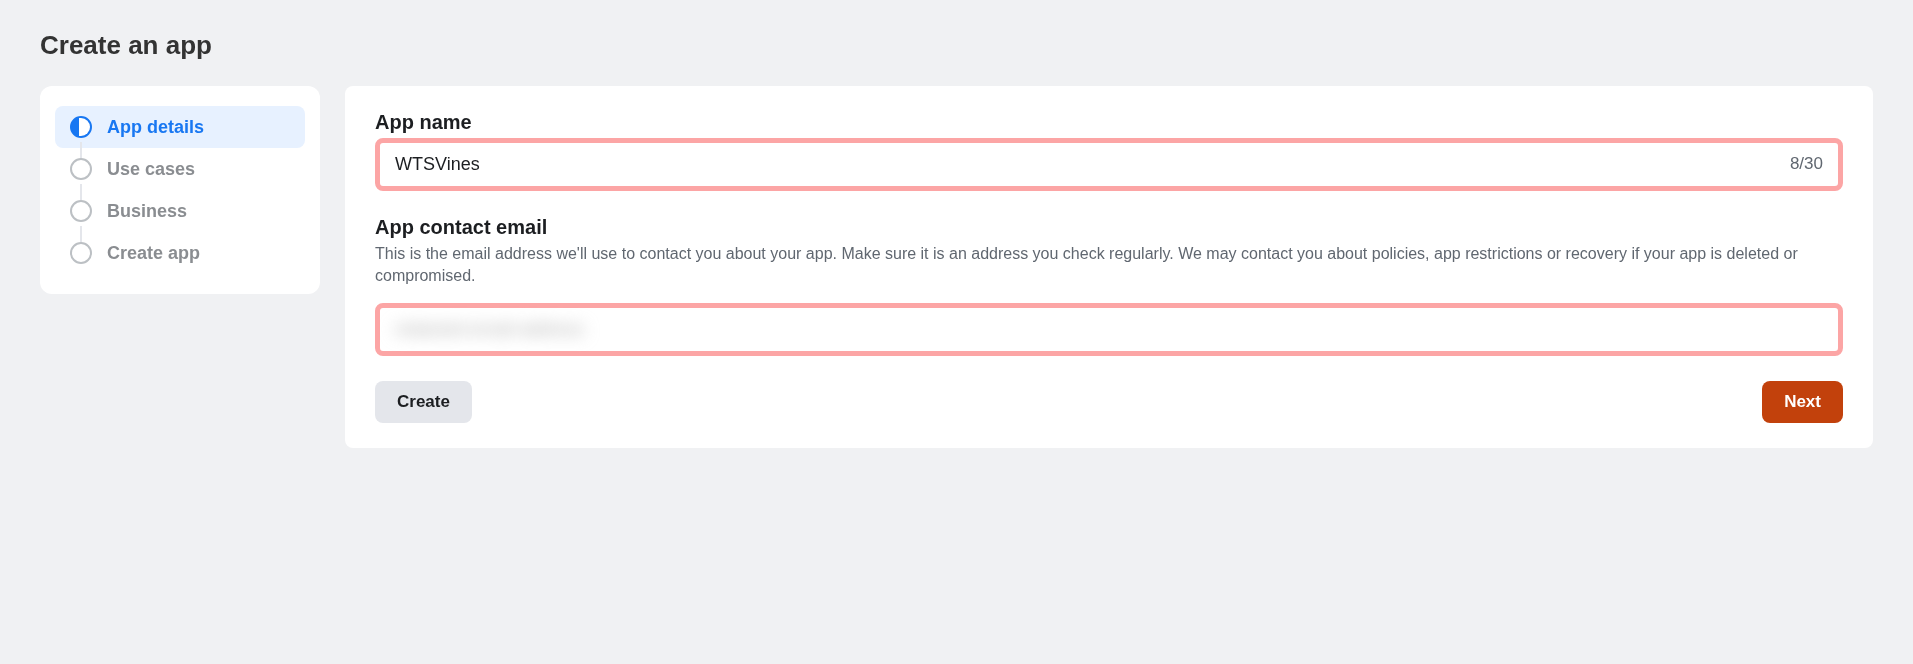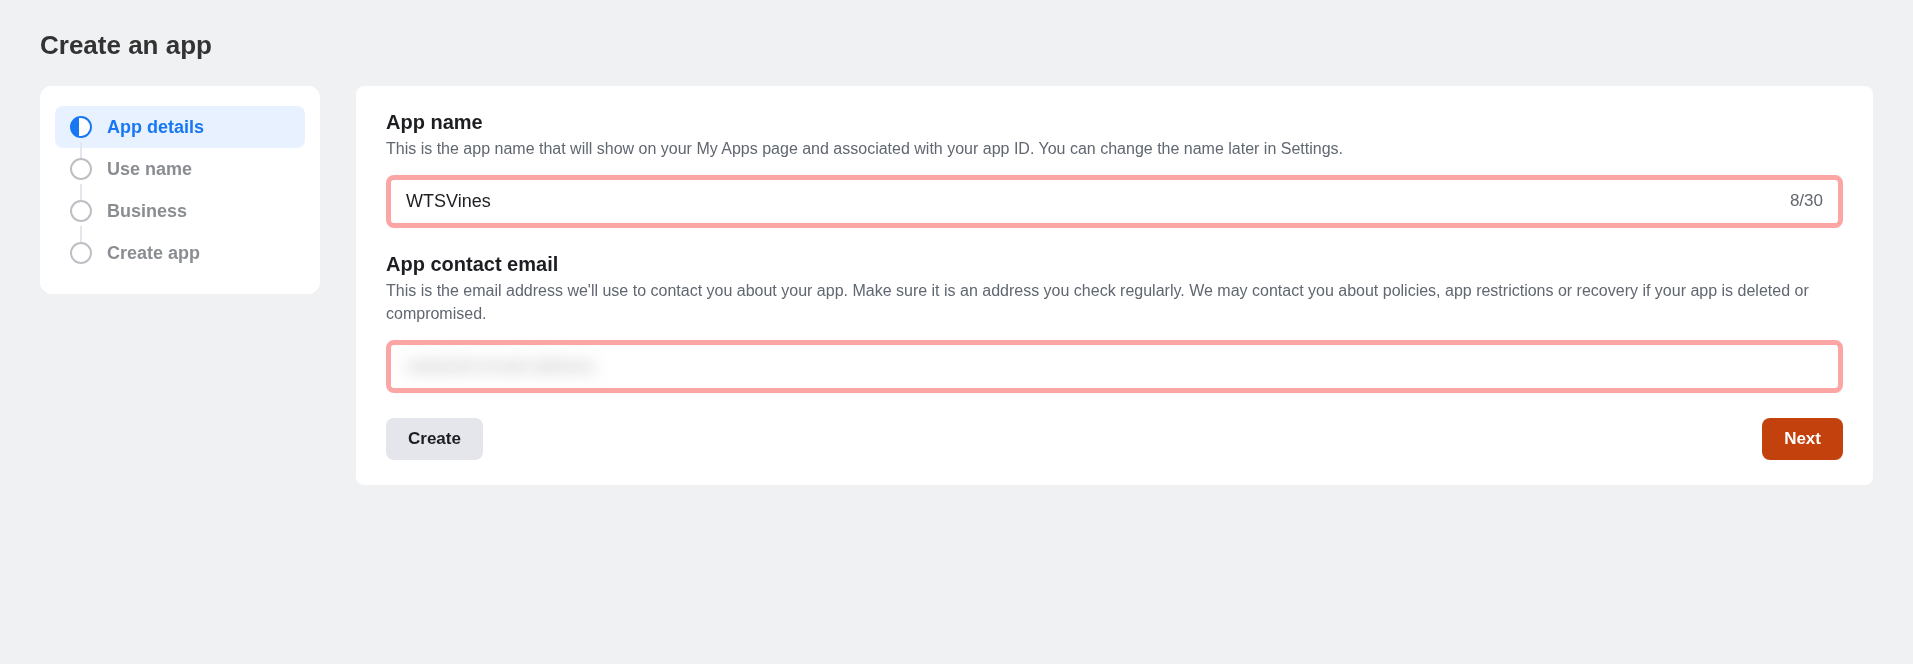--- a/index.html
+++ b/index.html
@@ -14,21 +14,21 @@
       color: #1c1e21;
     }
     .page-title {
       font-size: 26px;
       font-weight: 700;
       color: #333;
       margin-bottom: 25px;
     }
     .content-row {
       display: flex;
-      gap: 36px;
+      gap: 25px;
       align-items: flex-start;
     }
     .sidebar {
       width: 280px;
       background: #fff;
       border-radius: 12px;
       padding: 20px 15px;
       flex-shrink: 0;
     }
     .step-item {
@@ -166,36 +166,35 @@
 <h1 class="page-title">Create an app</h1>
 
 <div class="content-row">
   <div class="sidebar">
     <div class="step-item active">
       <span class="step-circle"></span>
       <span class="step-label">App details</span>
     </div>
     <div class="step-item">
       <span class="step-circle"></span>
-      <span class="step-label">Use name</span>
+      <span class="step-label">Use cases</span>
     </div>
     <div class="step-item">
       <span class="step-circle"></span>
       <span class="step-label">Business</span>
     </div>
     <div class="step-item">
       <span class="step-circle"></span>
       <span class="step-label">Create app</span>
     </div>
   </div>
 
   <div class="main-panel">
     <div class="field-group">
       <div class="field-title">App name</div>
-      <div class="field-desc">This is the app name that will show on your My Apps page and associated with your app ID. You can change the name later in Settings.</div>
       <div class="input-wrapper">
         <input class="text-input" type="text" value="WTSVines" style="">
         <span class="char-counter">8/30</span>
       </div>
     </div>
 
     <div class="field-group">
       <div class="field-title">App contact email</div>
       <div class="field-desc">This is the email address we'll use to contact you about your app. Make sure it is an address you check regularly. We may contact you about policies, app restrictions or recovery if your app is deleted or compromised.</div>
       <div class="input-wrapper">

